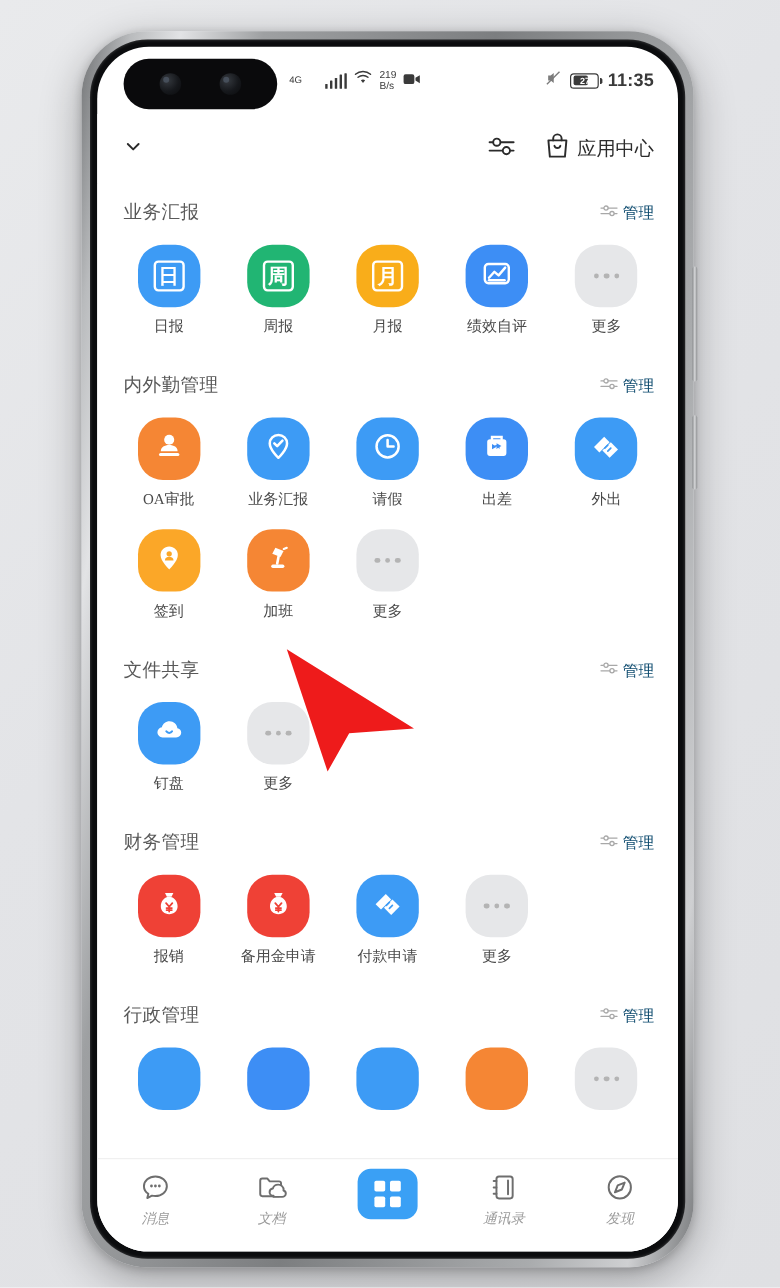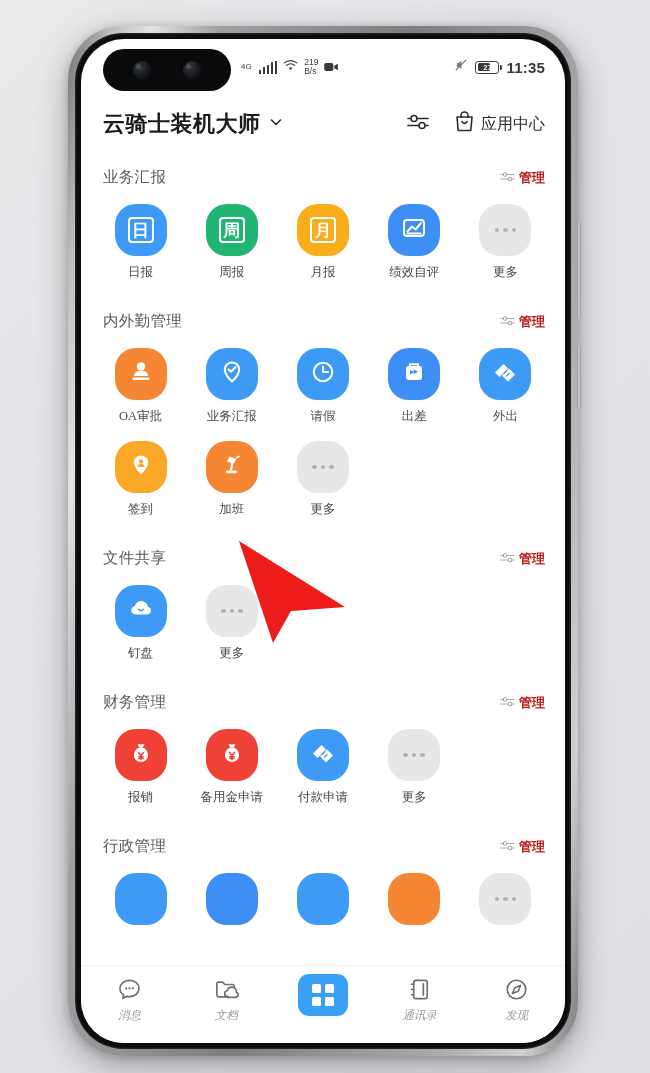--- a/index.html
+++ b/index.html
@@ -80,21 +80,21 @@
     display: flex; align-items: center; gap: 7px;
     color: #3a3a3a;
   }
   .sig-bars { display: flex; align-items: flex-end; gap: 1.5px; height: 13px; }
   .sig-bars i { width: 2.5px; background: #3a3a3a; border-radius: .5px; display:block; }
   .sig-bars i:nth-child(1){height:4px}
   .sig-bars i:nth-child(2){height:6.5px}
   .sig-bars i:nth-child(3){height:9px}
   .sig-bars i:nth-child(4){height:11.5px}
   .sig-bars i:nth-child(5){height:13px}
-  #signal-label { font-size: 8px; line-height:1; margin-right:1px; color:#3a3a3a;}
+  #signal-label { font-size: 8px; line-height:1; margin-right:13px; color:#3a3a3a;}
   #net-speed { font-size: 8.5px; line-height: 9px; text-align: left; }
   #net-speed b { display:block; font-weight: 400; }
   #status-time { font-size: 15px; font-weight: 600; letter-spacing: .2px; }
   .battery {
     width: 24px; height: 13px; border: 1.4px solid #3a3a3a; border-radius: 3.2px;
     position: relative; display:flex; align-items:center; justify-content:center;
   }
   .battery::after {
     content:""; position:absolute; right:-3.6px; top:3.5px;
     width:2.2px; height:5px; background:#3a3a3a; border-radius:0 1.5px 1.5px 0;
@@ -107,39 +107,39 @@
 
   
   #app-header {
     height: 58px;
     display: flex; align-items: center;
     padding: 0 20px 0 22px;
     background:#fff;
   }
   #app-title-wrap { display:flex; align-items:center; gap:7px; }
   #app-title { font-size: 22px; font-weight: 700; color: #1b1b1b; letter-spacing: .5px; }
-  #header-actions { margin-left:auto; display:flex; align-items:center; gap:24px;font-family:Liberation Mono, monospace; }
+  #header-actions { margin-left:auto; display:flex; align-items:center; gap:24px; }
   #app-center-btn { display:flex; align-items:center; gap:6px; }
   #app-center-label { font-size: 16px; color:#2c2c2c; }
 
   
   #workbench {
     position:absolute; left:0; right:0;
     top: 114px; bottom: 78px;
     background:#fff;
     overflow:hidden;
   }
   .section { padding: 2px 0 4px; text-align: center; }
   .section-head {
     display:flex; align-items:center;
     padding: 12px 20px 2px 22px;
   }
   .section-title { font-size: 15.5px; color: #595959; font-weight: 500; letter-spacing:.3px;}
   .section-manage { margin-left:auto; display:flex; align-items:center; gap:4px; }
-  .section-manage-label { font-size: 13px; color:#b91c1c;font-weight:bold; }
+  .section-manage-label { font-size: 13px; color:#0c4a6e; }
 
   .grid {
     display:grid;
     grid-template-columns: repeat(5, 1fr);
     row-gap: 2px;
     padding: 8px 14px 4px 14px;
   }
   .app-item {
     display:flex; flex-direction:column; align-items:center;
     padding: 6px 0 8px;
@@ -247,21 +247,20 @@
           <span class="battery">
             <span class="battery-fill"></span>
             <span class="battery-num">27</span>
           </span>
           <span id="status-time">11:35</span>
         </div>
       </div>
 
       <div id="app-header">
         <div id="app-title-wrap">
-          <span id="app-title">云骑士装机大师</span>
           <span>
             <svg width="16" height="16" viewBox="0 0 16 16">
                 <path d="M3.5 6l4.5 4.5L12.5 6" stroke="#2b2b2b" stroke-width="1.6" fill="none" stroke-linecap="round" stroke-linejoin="round"></path>
               </svg>
           </span>
         </div>
         <div id="header-actions">
           <span>
             <svg width="24" height="20" viewBox="0 0 24 20">
               <line x1="2" y1="6.5" x2="22" y2="6.5" stroke="#2b2b2b" stroke-width="1.6" stroke-linecap="round"></line>

